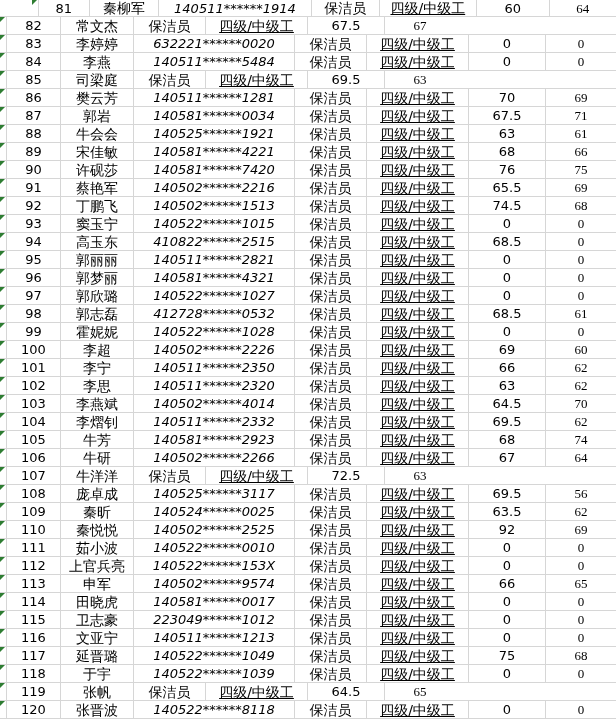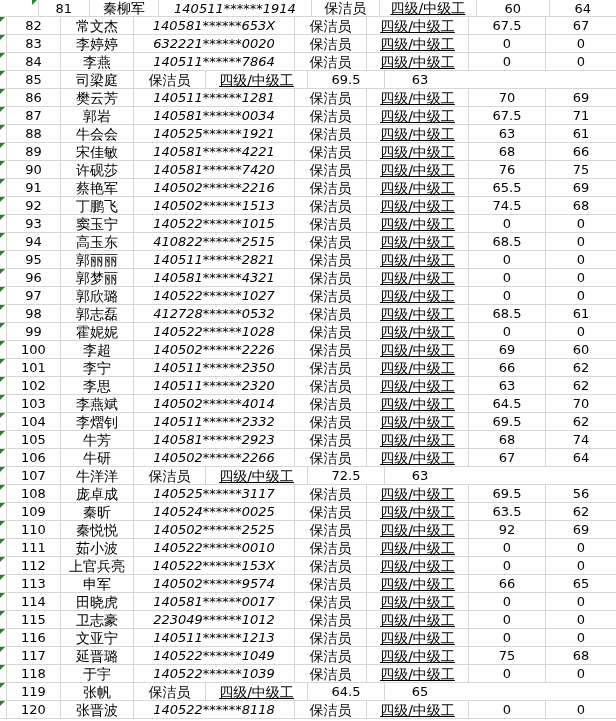--- a/index.html
+++ b/index.html
@@ -24,21 +24,21 @@
     position:relative;
     line-height:1;
   }
   .c0{width:7px;}
   .c1{width:54px;}
   .c2{width:73px;font-size:14px;}
   .c3{width:161px;letter-spacing:0px;font-style:italic;}
   .c4{width:72px;font-size:14px;}
   .c5{width:102px;font-size:14px;text-decoration:underline;}
   .c6{width:77px;}
-  .c7{width:70px;border-right:none;}
+  .c7{width:70px;border-right:none;font-family:Liberation Serif, serif;}
   .tri{
     position:absolute;top:0;left:0;
     width:0;height:0;
     border-top:5px solid var(--tri);
     border-right:5px solid transparent;
   }
 </style>
 </head>
 <body>
 
@@ -55,21 +55,20 @@
     <div class="cell c6">60</div>
     <div class="cell c7">64</div>
   </div>
 
   <div class="row">
     <div class="cell c0">
       <span class="tri"></span>
     </div>
     <div class="cell c1">82</div>
     <div class="cell c2">常文杰</div>
-    <div class="cell c3">140581******653X</div>
     <div class="cell c4">保洁员</div>
     <div class="cell c5">四级/中级工</div>
     <div class="cell c6">67.5</div>
     <div class="cell c7">67</div>
   </div>
 
   <div class="row">
     <div class="cell c0">
       <span class="tri"></span>
     </div>
@@ -81,21 +80,21 @@
     <div class="cell c6">0</div>
     <div class="cell c7">0</div>
   </div>
 
   <div class="row">
     <div class="cell c0">
       <span class="tri"></span>
     </div>
     <div class="cell c1">84</div>
     <div class="cell c2">李燕</div>
-    <div class="cell c3">140511******7864</div>
+    <div class="cell c3">140511******5484</div>
     <div class="cell c4">保洁员</div>
     <div class="cell c5">四级/中级工</div>
     <div class="cell c6">0</div>
     <div class="cell c7">0</div>
   </div>
 
   <div class="row">
     <div class="cell c0">
       <span class="tri"></span>
     </div>

